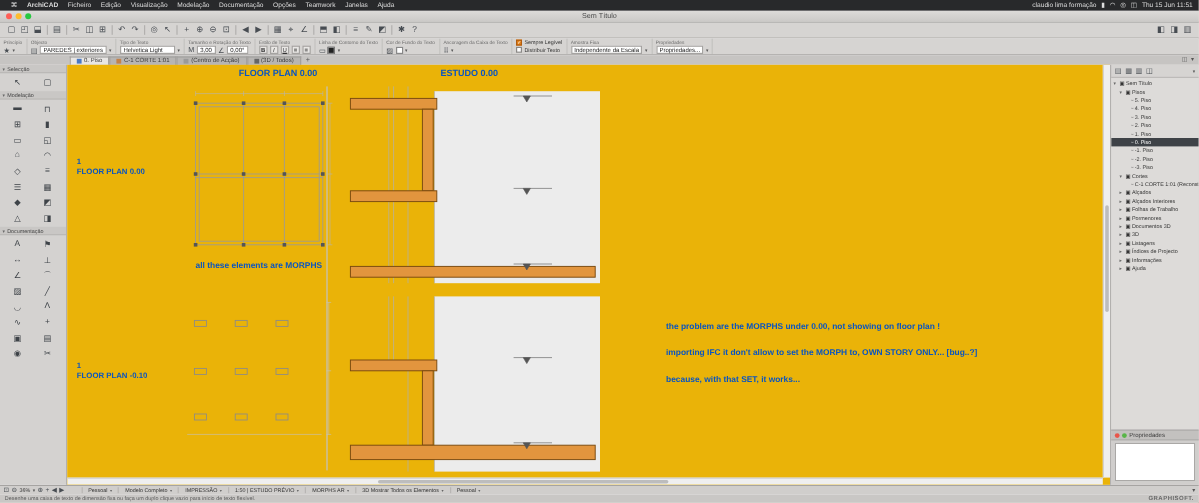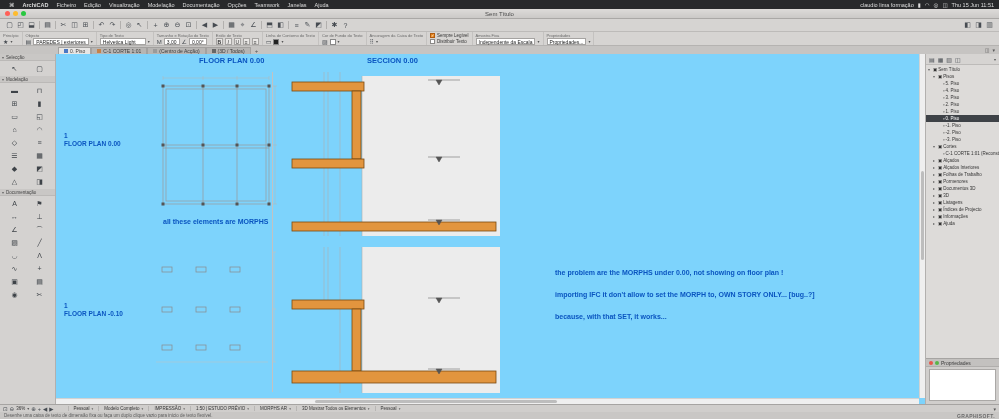--- a/index.html
+++ b/index.html
@@ -49,21 +49,21 @@
   .tabbar-right { margin-left:auto; display:flex; gap:3px; padding:0 4px 1px 0; font-size:5px; color:#555; }
 
   
   .main { display:flex; height:350px; }
   .toolbox { width:56px; background:#d4d2d0; border-right:1px solid #b2b0ae; overflow:hidden; }
   .tb-section-header { height:7px; background:#c9c7c5; border-bottom:1px solid #bbb9b7; display:flex; align-items:center; gap:2px; padding:0 2px; font-size:4.5px; color:#444; }
   .tb-arrow { font-size:4px; color:#666; }
   .tb-grid { display:flex; flex-wrap:wrap; padding:1px 2px; }
   .tb-tool { width:25px; height:13px; display:flex; align-items:center; justify-content:center; font-size:7px; color:#3e4348; }
 
-  .canvas { flex:1; position:relative; background:#7dd3fc; overflow:hidden; }
+  .canvas { flex:1; position:relative; background:#eab308; overflow:hidden; }
   .cv-heading { position:absolute; font-size:7.5px; font-weight:bold; color:#0a55c0; white-space:nowrap; }
   .cv-label { position:absolute; font-size:6.5px; font-weight:bold; color:#0a55c0; line-height:8px; white-space:nowrap; }
   .cv-note-s { position:absolute; font-size:7px; font-weight:bold; color:#0a55c0; white-space:nowrap; }
   .cv-note { position:absolute; font-size:7px; font-weight:bold; color:#0a55c0; line-height:22px; white-space:nowrap; }
   .drawing { position:absolute; }
   .dim-vline { position:absolute; width:1px; background:#c2c2c2; }
   .vscroll { position:absolute; top:0; right:0; bottom:6px; width:6px; background:#efefef; border-left:1px solid #d2d2d2; }
   .vthumb { position:absolute; top:34%; left:1px; width:3px; height:26%; background:#bdbdbd; border-radius:2px; }
   .hscroll { position:absolute; left:0; right:6px; bottom:0; height:6px; background:#efefef; border-top:1px solid #d2d2d2; }
   .hthumb { position:absolute; left:30%; top:1px; height:3px; width:28%; background:#bdbdbd; border-radius:2px; }
@@ -353,21 +353,21 @@
             <div class="tb-tool">▤</div>
             <div class="tb-tool">◉</div>
             <div class="tb-tool">✂</div>
           </div>
         </div>
     </div>
 
     <div class="canvas">
 
       <div class="cv-heading" style="left:143px; top:2px;">FLOOR PLAN 0.00</div>
-      <div class="cv-heading" style="left:311px; top:2px;">SECCION 0.00</div>
+      <div class="cv-heading" style="left:311px; top:2px;">ESTUDO 0.00</div>
 
       <div class="drawing" style="left:99px; top:18px;">
         <svg width="124" height="140" viewBox="0 0 124 140">
           <g stroke="#9a9a9a" fill="none" stroke-width="0.7">
             <rect x="8" y="14" width="106" height="118"></rect>
             <rect x="11" y="17" width="100" height="112"></rect>
             <line x1="48" y1="14" x2="48" y2="132"></line>
             <line x1="82" y1="14" x2="82" y2="132"></line>
             <line x1="8" y1="73" x2="114" y2="73"></line>
             <line x1="8" y1="76" x2="114" y2="76"></line>

